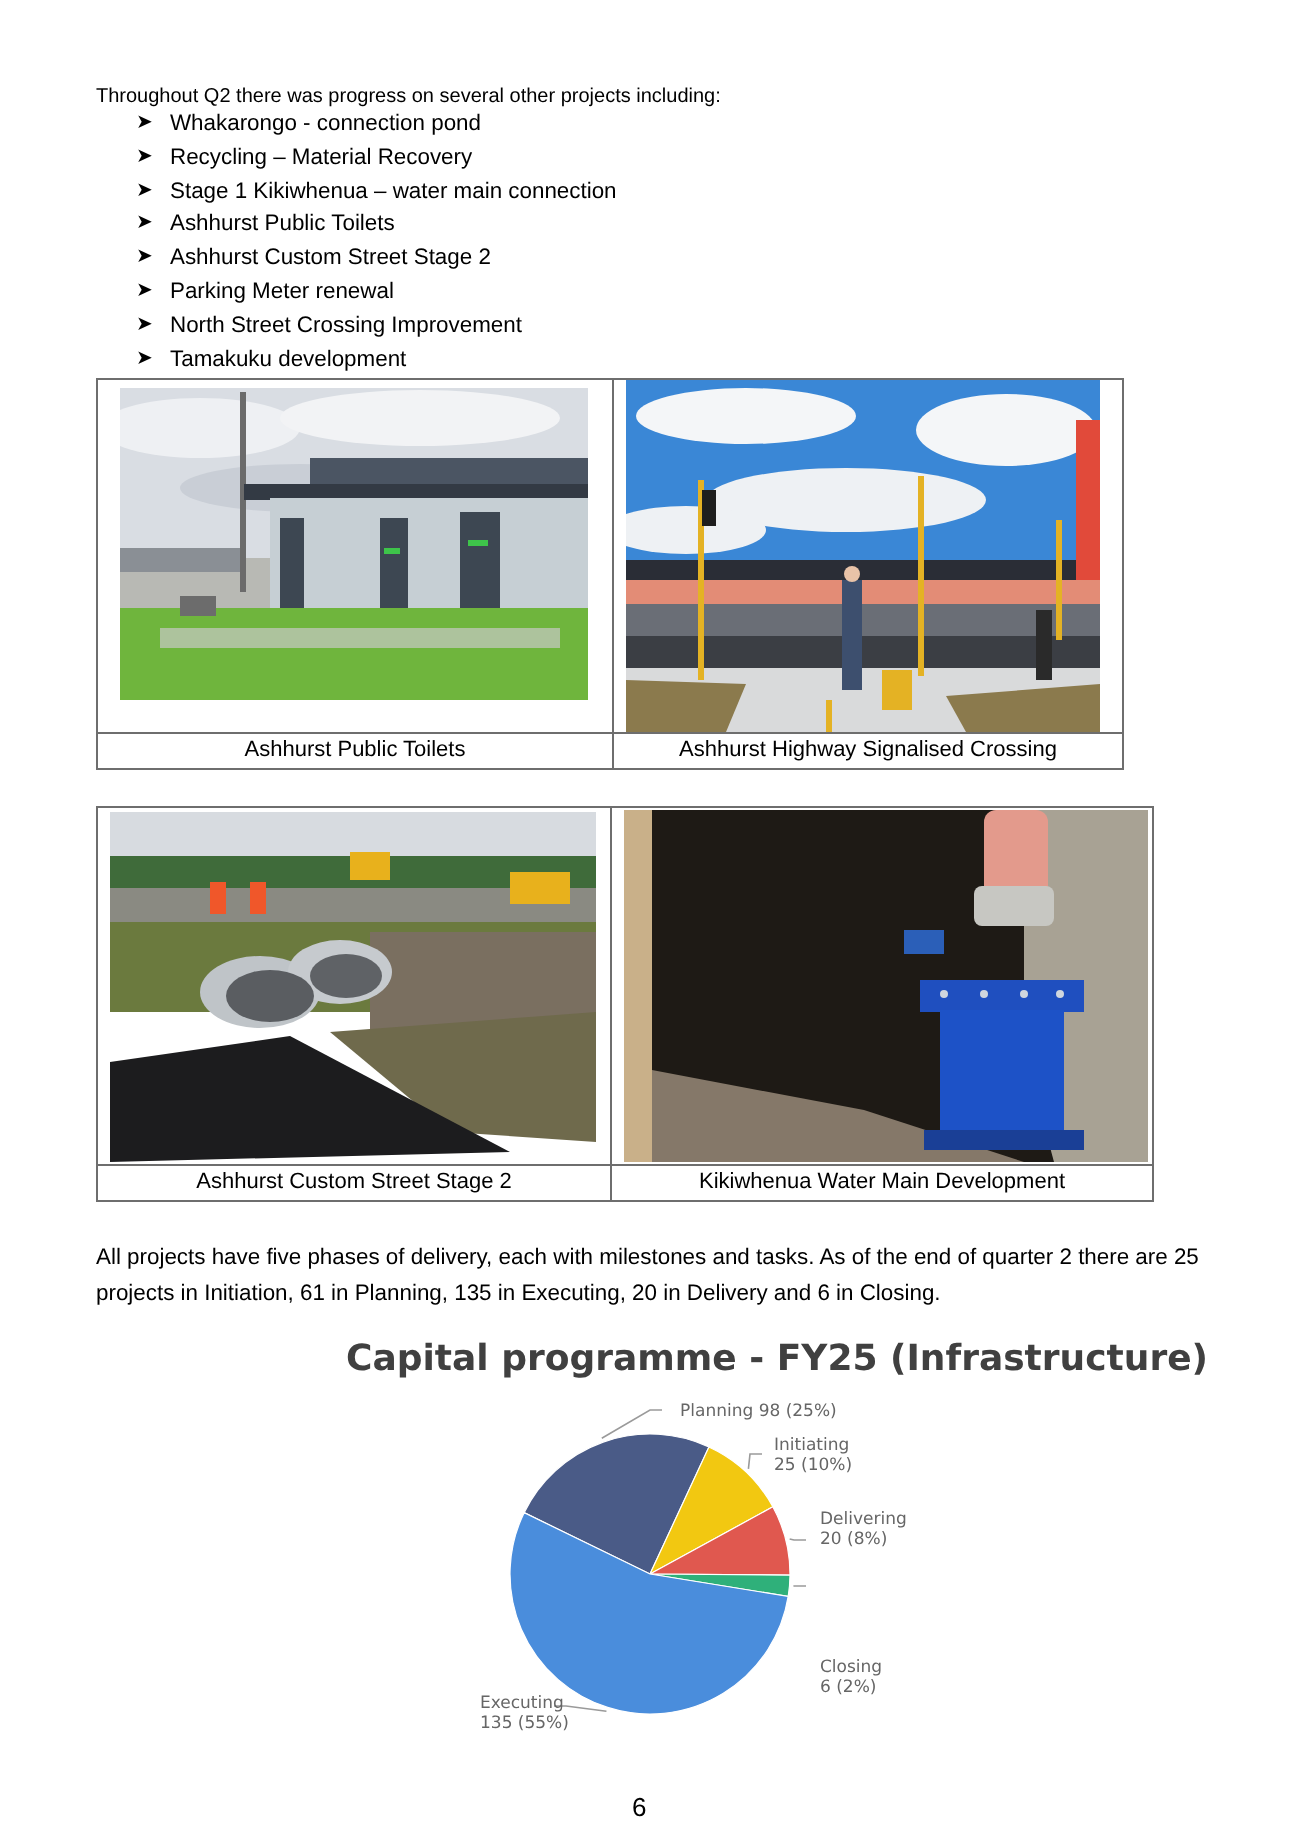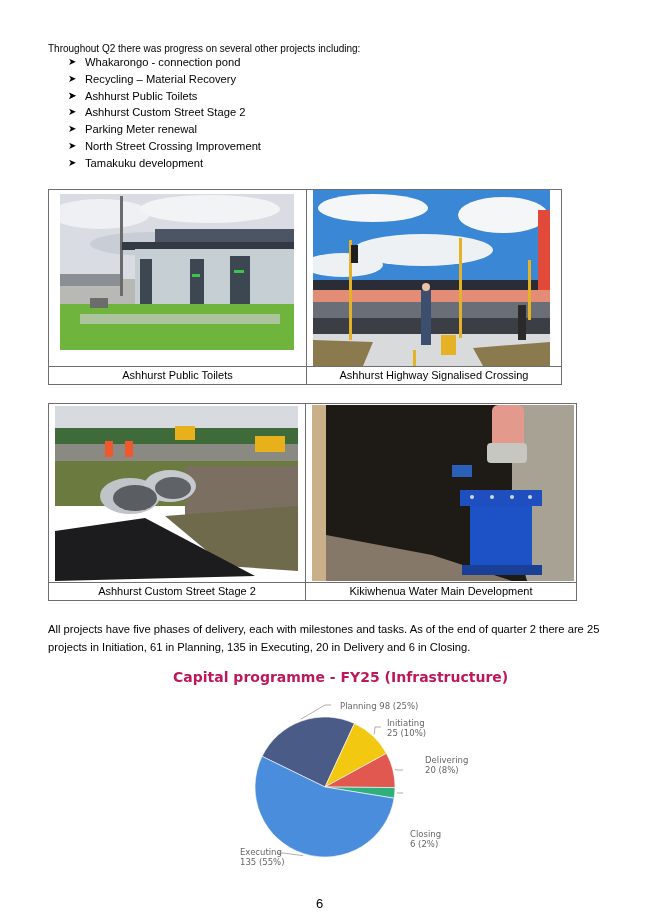--- a/index.html
+++ b/index.html
@@ -13,34 +13,34 @@
   table.photos { position: absolute; border-collapse: collapse; table-layout: fixed; }
   table.photos td { border: 1.3px solid #6e6e6e; padding: 0; vertical-align: top; }
   table.photos td.cap { height: 17px; text-align: center; font-size: 11px; line-height: 17px; }
   #t1 { left: 48px; top: 189px; width: 514px; }
   #t1 td.imgcell { height: 176px; }
   #t2 { left: 48px; top: 403px; width: 529px; }
   #t2 td.imgcell { height: 178px; }
   .photo { position: relative; overflow: hidden; }
   .para { position: absolute; left: 48px; top: 620px; width: 560px; font-size: 11.2px; line-height: 18px; }
   .chart-wrap { position: absolute; left: 165px; top: 665px; width: 310px; height: 210px; }
-  .chart-title { position: absolute; left: 8px; top: 4px; font-size: 14px; font-weight: bold; color: #be185d;
+  .chart-title { position: absolute; left: 8px; top: 4px; font-size: 18px; font-weight: bold; color: #404040;
                  font-family: "DejaVu Sans", sans-serif; white-space: nowrap; }
   .lbl { position: absolute; font-size: 8.5px; line-height: 10px; color: #666; font-family: "DejaVu Sans", sans-serif; white-space: nowrap; }
   .page-num { position: absolute; left: 316px; top: 896px; font-size: 13px; }
 </style>
 </head>
 <body>
 
 <div class="intro">Throughout Q2 there was progress on several other projects including:</div>
 
 <ul class="bullets">
   <li><span class="arrow">➤</span><span>Whakarongo - connection pond</span></li>
   <li><span class="arrow">➤</span><span>Recycling – Material Recovery</span></li>
-  <li><span class="arrow">➤</span></li>
+  <li><span class="arrow">➤</span><span>Stage 1 Kikiwhenua – water main connection</span></li>
   <li><span class="arrow">➤</span><span>Ashhurst Public Toilets</span></li>
   <li><span class="arrow">➤</span><span>Ashhurst Custom Street Stage 2</span></li>
   <li><span class="arrow">➤</span><span>Parking Meter renewal</span></li>
   <li><span class="arrow">➤</span><span>North Street Crossing Improvement</span></li>
   <li><span class="arrow">➤</span><span>Tamakuku development</span></li>
 </ul>
 
 <table class="photos" id="t1">
   <tbody>
       <tr>
@@ -173,21 +173,21 @@
       <polyline points="138.22160888143048,190.62726630346435 118,188 112,188" fill="none" stroke="#9a9a9a" stroke-width="0.8"></polyline>
     </svg>
   <div id="pie-labels">
       <div class="lbl" style="left: 175px; top: 36px;">
         <div>Planning 98 (25%)</div>
       </div>
       <div class="lbl" style="left: 222px; top: 53px;">
         <div>Initiating</div>
         <div>25 (10%)</div>
       </div>
-      <div class="lbl" style="left: 260px; top: 90px;">
+      <div class="lbl" style="left: 245px; top: 90px;">
         <div>Delivering</div>
         <div>20 (8%)</div>
       </div>
       <div class="lbl" style="left: 245px; top: 116px; margin-top: 48px;">
         <div>Closing</div>
         <div>6 (2%)</div>
       </div>
       <div class="lbl" style="left: 75px; top: 182px;">
         <div>Executing</div>
         <div>135 (55%)</div>

